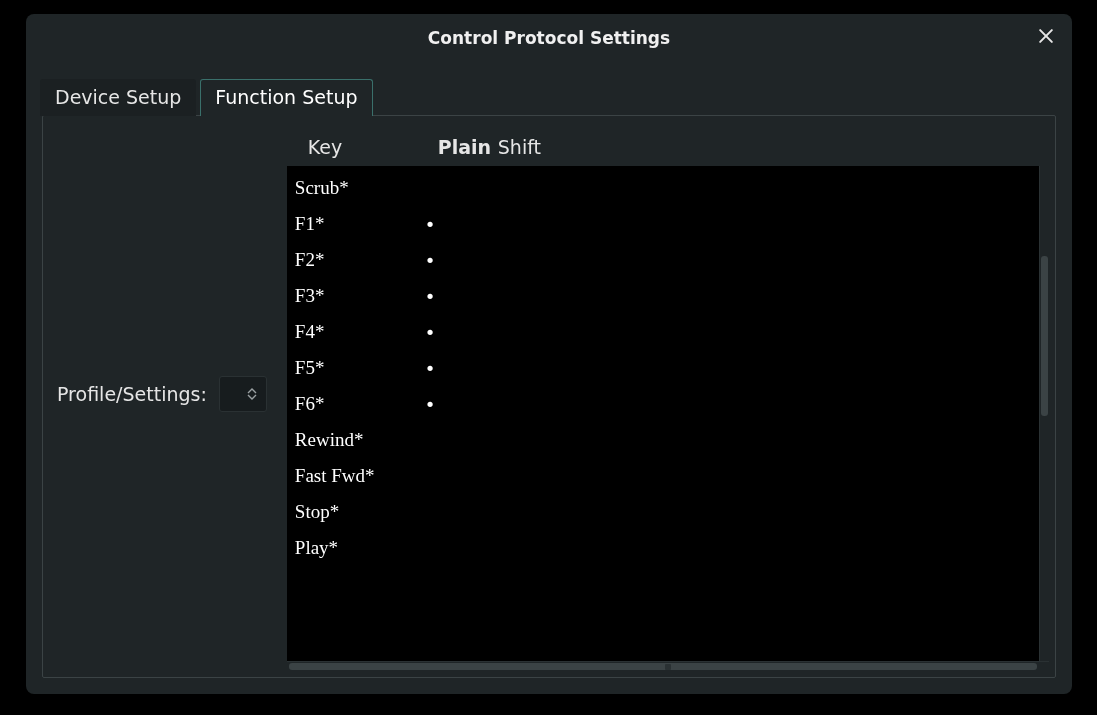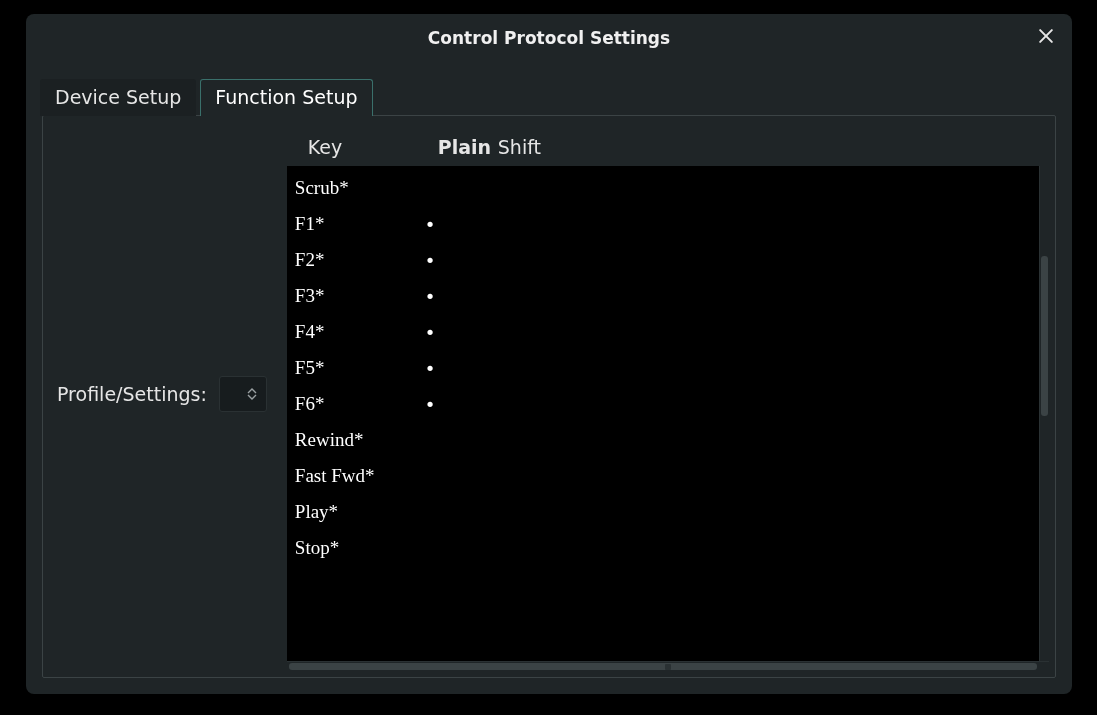--- a/index.html
+++ b/index.html
@@ -314,26 +314,26 @@
                 <div class="cell-key">Rewind*</div>
                 <div class="cell-plain"></div>
                 <div class="cell-shift"></div>
               </div>
               <div class="row">
                 <div class="cell-key">Fast Fwd*</div>
                 <div class="cell-plain"></div>
                 <div class="cell-shift"></div>
               </div>
               <div class="row">
+                <div class="cell-key">Stop*</div>
+                <div class="cell-plain"></div>
+                <div class="cell-shift"></div>
+              </div>
+              <div class="row">
                 <div class="cell-key">Play*</div>
-                <div class="cell-plain"></div>
-                <div class="cell-shift"></div>
-              </div>
-              <div class="row">
-                <div class="cell-key">Stop*</div>
                 <div class="cell-plain"></div>
                 <div class="cell-shift"></div>
               </div>
             </div>
           <div class="vscroll">
             <div class="thumb"></div>
           </div>
         </div>
 
         <div class="hscroll">

